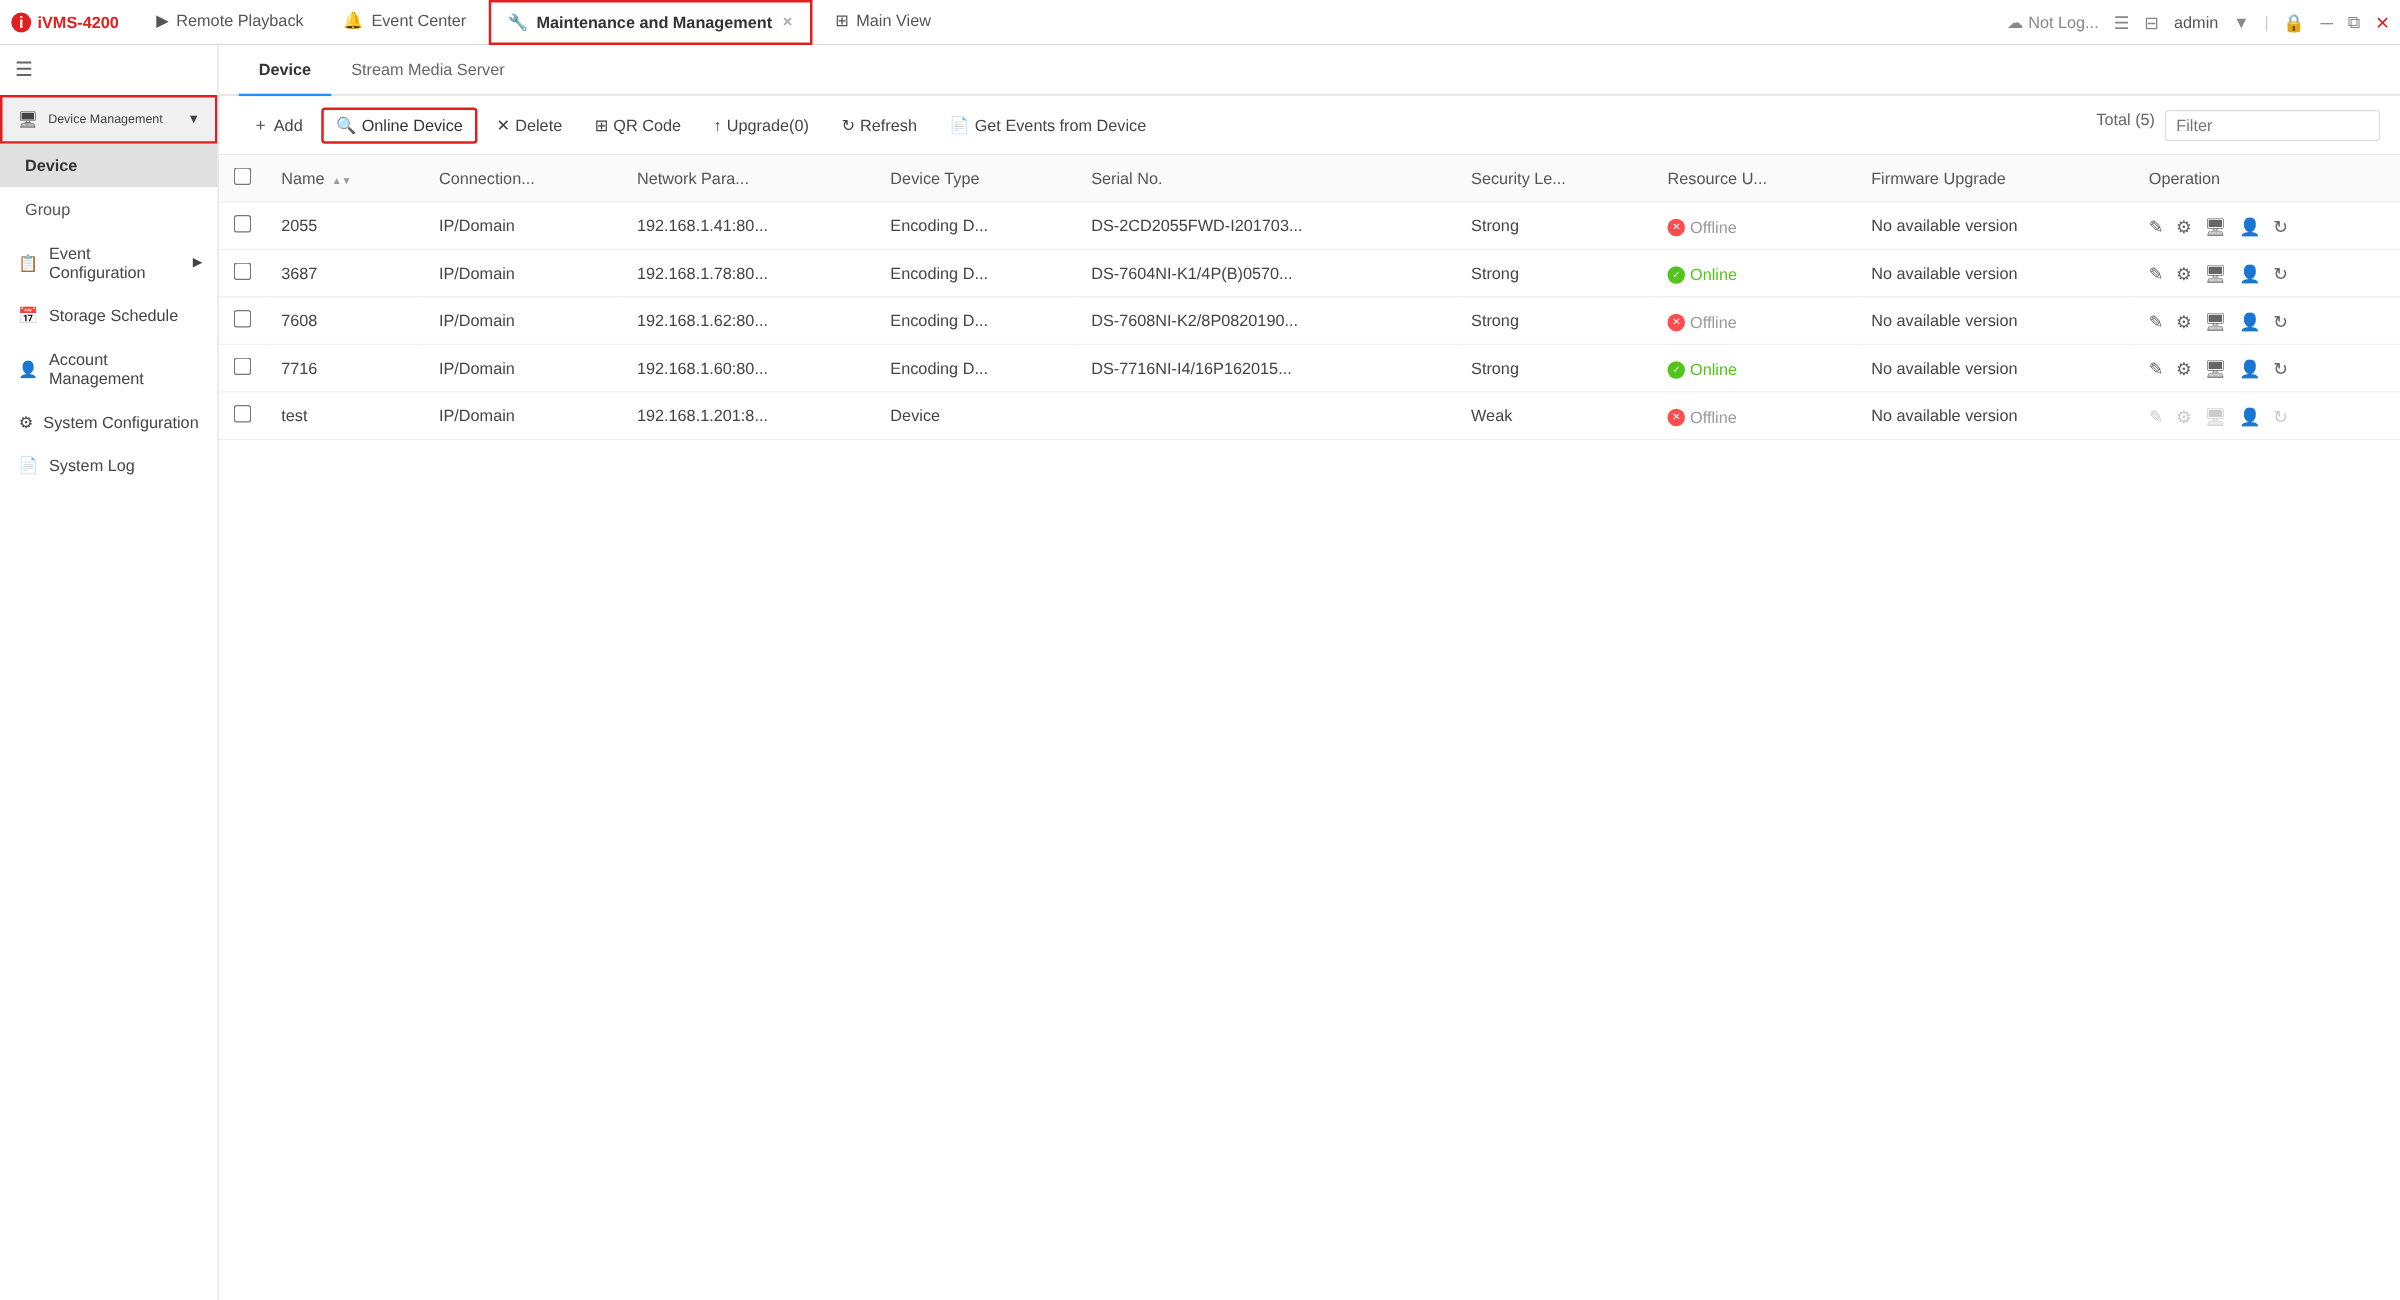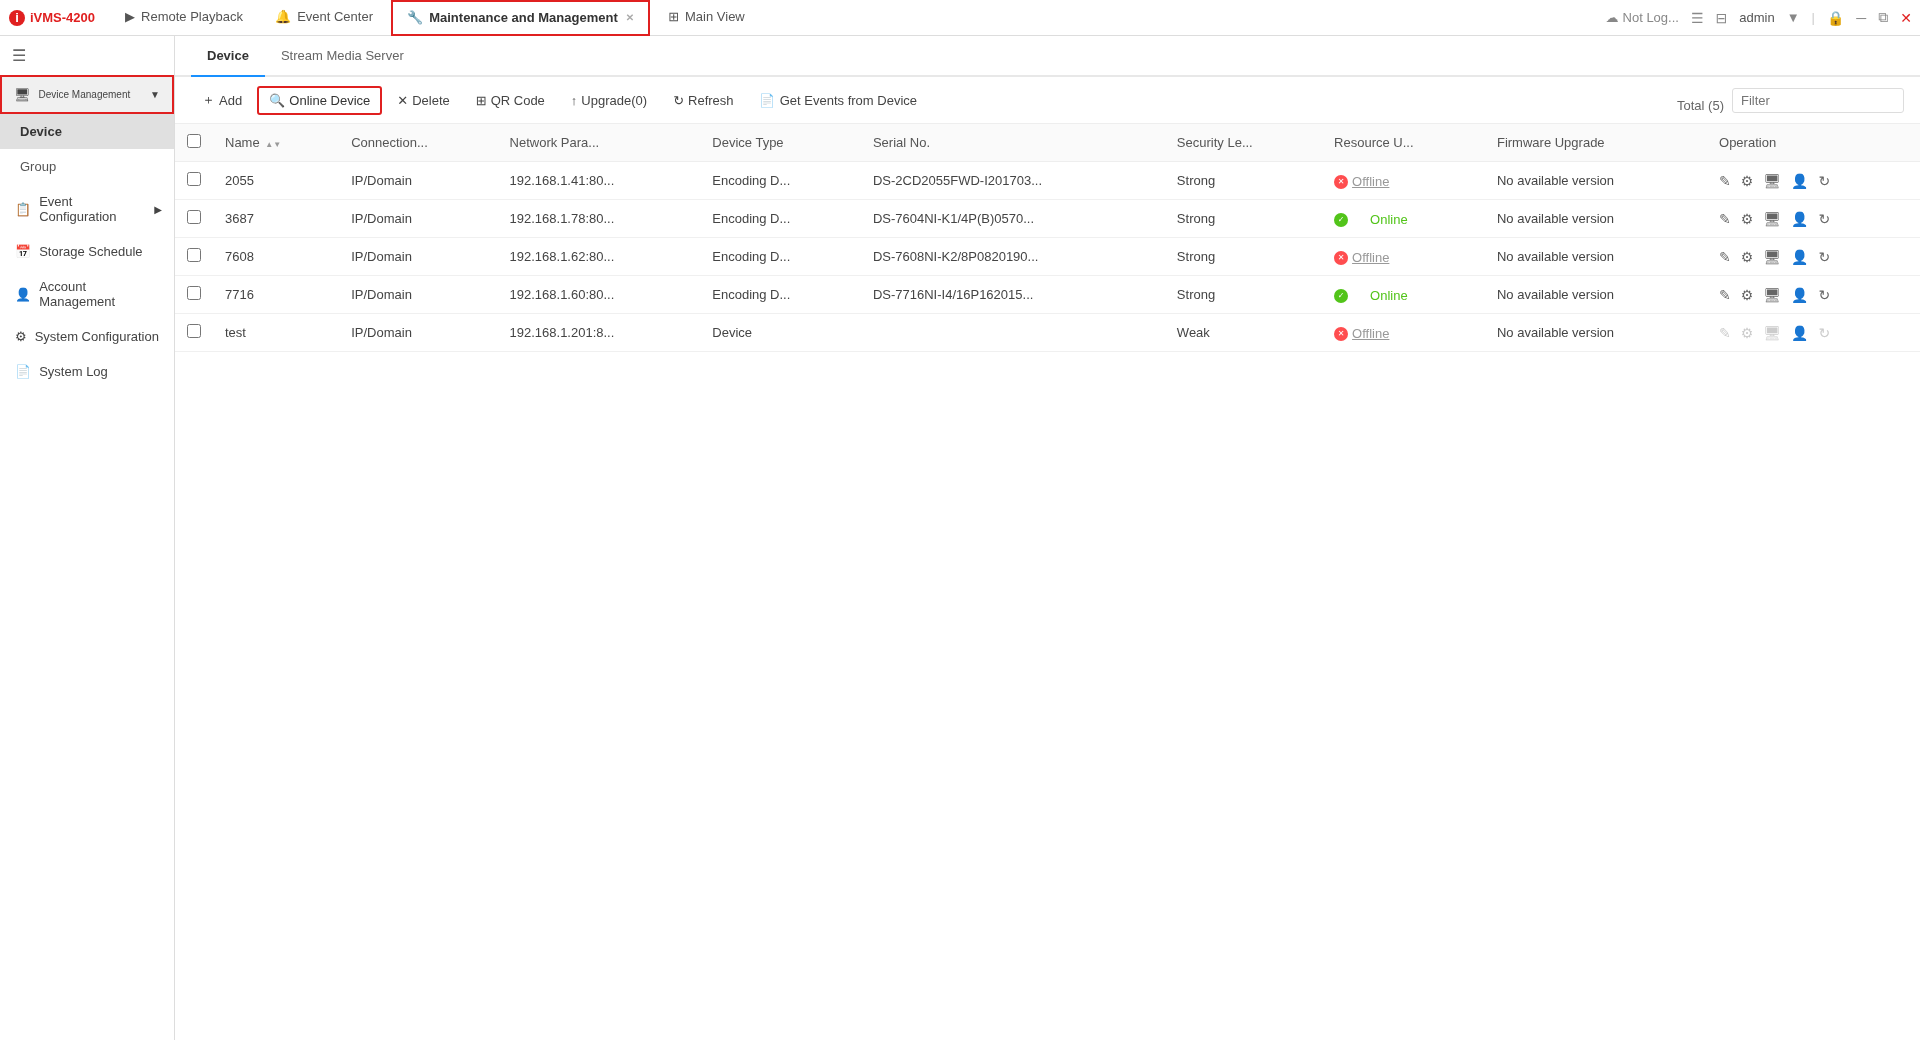--- a/index.html
+++ b/index.html
@@ -73,21 +73,21 @@
     }
     .toolbar-btn {
       display: flex; align-items: center; gap: 4px;
       padding: 5px 10px; cursor: pointer; color: #444;
       border-radius: 3px; border: 1px solid transparent;
       white-space: nowrap;
     }
     .toolbar-btn.highlighted {
       border: 2px solid #e02020; color: #333;
     }
-    .toolbar-right { margin-left: auto; display: flex; align-items: flex-end; gap: 8px; }
+    .toolbar-right { margin-left: auto; display: flex; align-items: flex-start; gap: 8px; }
     .total-label { color: #666; white-space: nowrap; }
     .filter-input {
       width: 172px; padding: 4px 8px; border: 1px solid #ddd;
       border-radius: 3px; color: #666; outline: none;
     }
 
     
     .table-container { flex: 1; overflow-y: auto; }
     table { width: 100%; border-collapse: collapse; }
     thead tr { background: #fafafa; border-bottom: 1px solid #eee; }
@@ -101,22 +101,22 @@
     .checkbox-cell { width: 36px; }
     input[type="checkbox"] { cursor: pointer; width: 14px; height: 14px; }
 
     .status-badge {
       display: inline-flex; align-items: center; gap: 4px;
       font-size: 12px; font-weight: 500;
     }
     .status-dot { width: 14px; height: 14px; border-radius: 50%; display: inline-flex; align-items: center; justify-content: center; }
     .status-dot.online { background: #52c41a; color: #fff; font-size: 8px; }
     .status-dot.offline { background: #ff4d4f; color: #fff; font-size: 8px; }
-    .status-online { color: #52c41a; margin-left: 18px; }
-    .status-offline { color: #999; text-decoration: underline; }
+    .status-online { color: #52c41a; }
+    .status-offline { color: #999; }
 
     .op-icons { display: flex; align-items: center; gap: 10px; }
     .op-icon { cursor: pointer; color: #666; font-size: 14px; }
     .op-icon.disabled { color: #ccc; cursor: default; }
 
     .sort-icons { display: inline-flex; flex-direction: column; margin-left: 2px; font-size: 8px; color: #999; line-height: 1; }
   </style>
 </head>
 <body>
 

